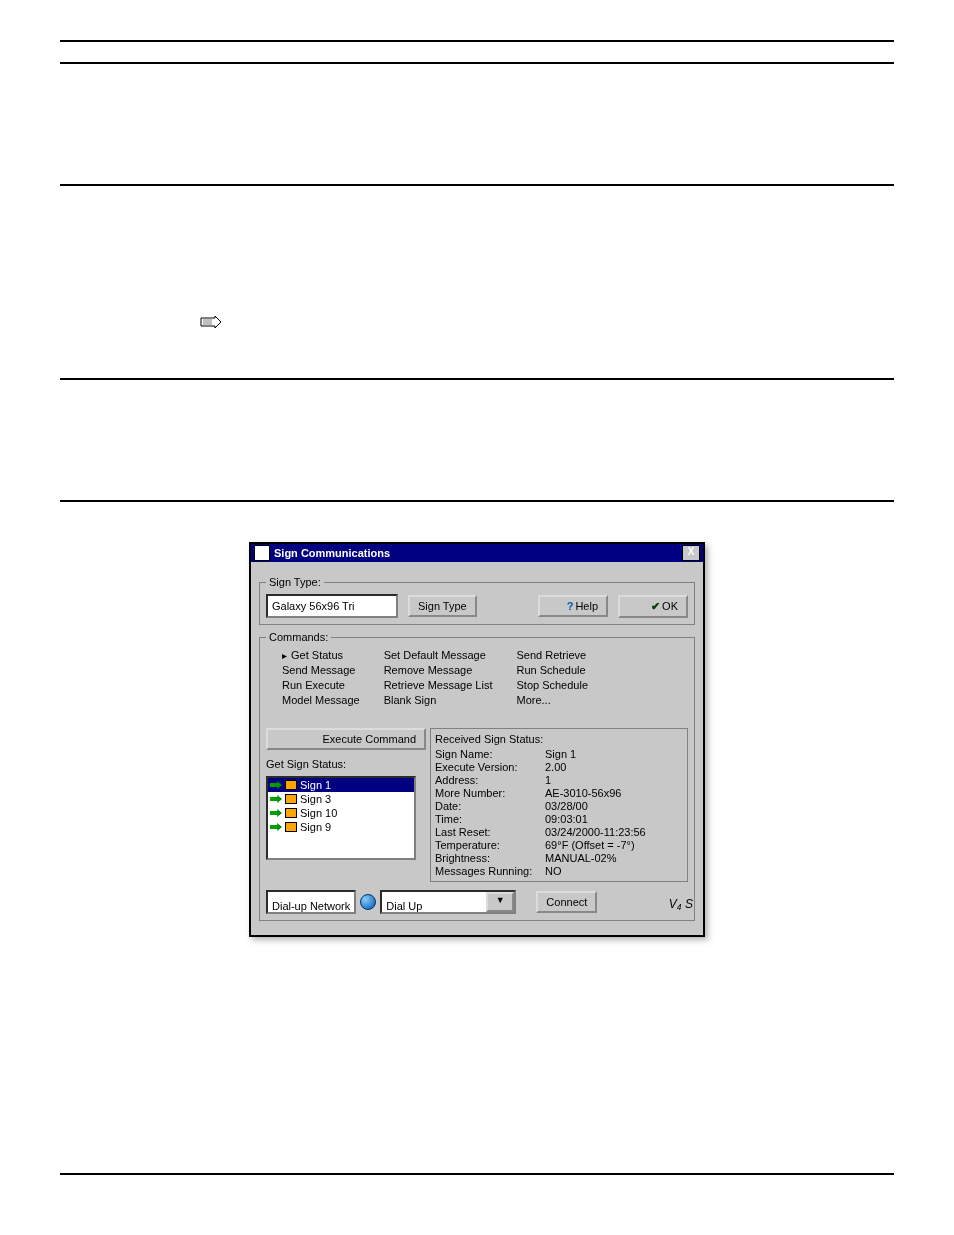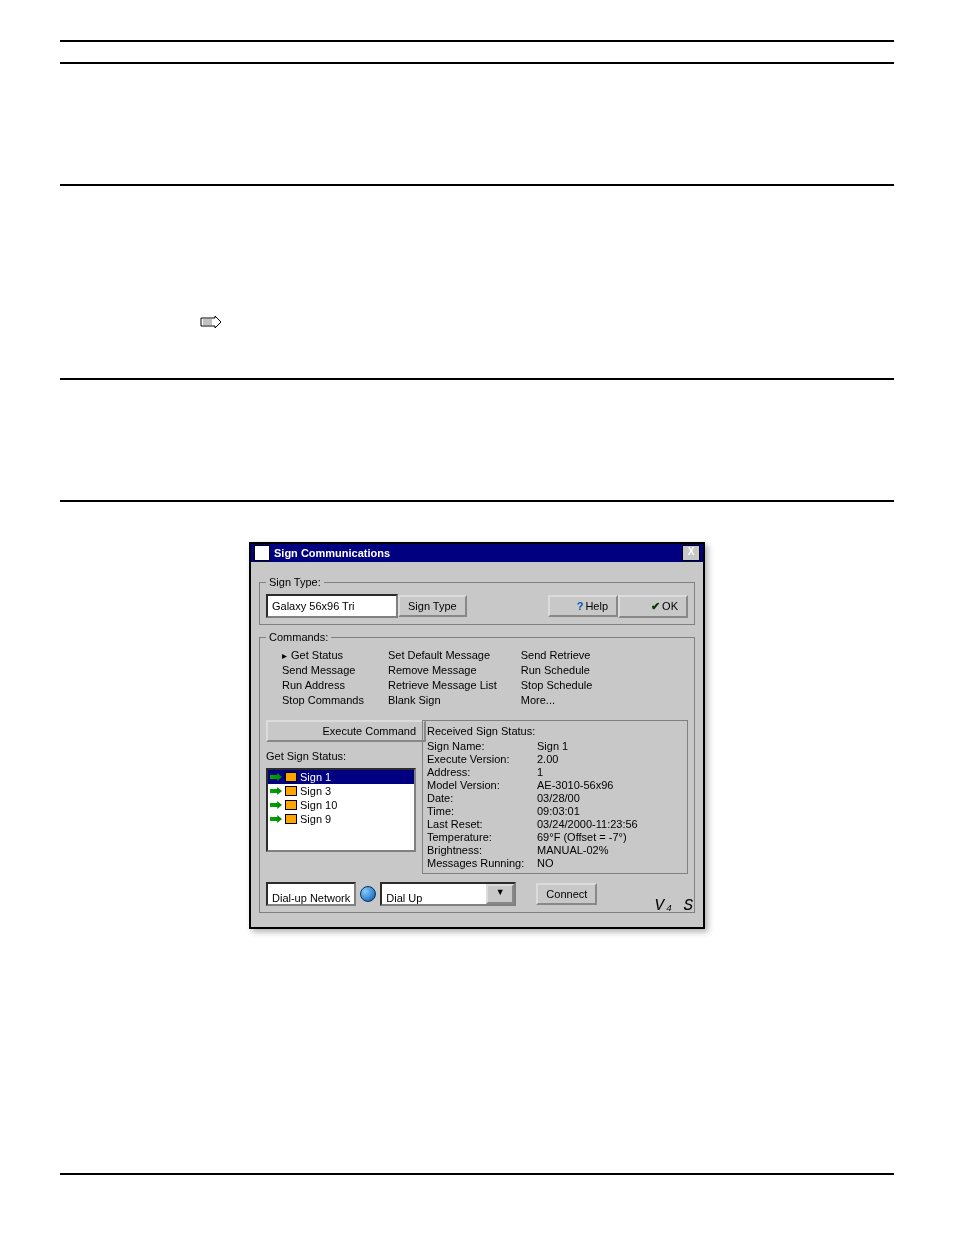--- a/index.html
+++ b/index.html
@@ -11,48 +11,48 @@
 .note-line{display:flex;align-items:center;margin:10px 0 10px 140px}
 .note-icon{width:22px;height:12px;display:inline-block;margin-right:8px}
 .app{position:relative;width:452px;margin:40px auto 0;background:#c8c8c8;border:2px solid #000;box-shadow:3px 3px 6px rgba(0,0,0,.3);font-family:"MS Sans Serif",Tahoma,Arial,sans-serif;font-size:11px}
 .titlebar{display:flex;align-items:center;justify-content:center;background:#000080;color:#fff;height:18px;padding:0 3px}
 .titlebar .ticon{width:14px;height:14px;background:#fff;border:1px solid #000}
 .titlebar .ttext{flex:1;margin-left:4px;font-weight:bold}
 .titlebar .tclose{width:16px;height:14px;background:#c8c8c8;border:1px solid #000;text-align:center;line-height:12px;font-weight:bold;font-size:10px}
 .panel{padding:8px}
 fieldset{border:1px solid #808080;margin:6px 0;padding:6px}
 legend{padding:0 3px}
-.row1{display:flex;align-items:center;}
+.row1{display:flex;align-items:center;gap:10px}
 .sign-type-input{height:20px;line-height:20px;width:120px;background:#fff;border:2px inset #808080;padding:0 4px}
 .btn{display:inline-block;background:#c8c8c8;border:2px outset #dcdcdc;padding:3px 8px;cursor:pointer;text-align:right;font-size:11px}
 .btn-help,.btn-ok{width:50px}
 .help-q{color:#0058b0;font-weight:bold;margin-right:2px}
 .ok-check{color:#003d00;font-weight:bold;margin-right:2px}
 .cmds{display:flex;gap:24px}
 .col{display:flex;flex-direction:column;gap:3px}
 .cmd{display:flex;align-items:center;gap:4px;cursor:pointer}
 .cmd.sel::before{content:"▸";font-size:10px}
-.below{display:flex;gap:6px;margin-top:14px}
+.below{display:flex;gap:14px;margin-top:22px}
 .leftcol{width:150px;display:flex;flex-direction:column;gap:6px}
 .exec{width:140px}
 .signs-label{margin-top:2px}
 .sign-list{background:#fff;border:2px inset #808080;height:80px;overflow:hidden}
 .sign-item{display:flex;align-items:center;gap:3px;padding:1px 2px}
 .sign-item.sel{background:#000080;color:#fff}
 .sig-icon{width:10px;height:8px;background:#ffa500;border:1px solid #000}
 .arrow-icon{width:12px;height:8px;background:linear-gradient(90deg,#0a0,#080);clip-path:polygon(0 25%,60% 25%,60% 0,100% 50%,60% 100%,60% 75%,0 75%)}
 .status-box{flex:1;border:1px solid #808080;padding:4px}
 .status-title{margin-bottom:3px}
 .status-grid{display:grid;grid-template-columns:110px 1fr;row-gap:1px;font-size:11px}
 .bottom{display:flex;align-items:center;gap:4px;margin-top:8px}
 .drop{display:inline-flex;align-items:flex-end;background:#fff;border:2px inset #808080;height:20px}
 .drop span{padding:0 4px}
 .drop .arrow{width:16px;height:16px;background:#c8c8c8;border:2px outset #dcdcdc;text-align:center;line-height:12px;font-size:9px}
 .globe{width:14px;height:14px;border-radius:50%;background:radial-gradient(circle at 30% 30%,#8cf,#05a);border:1px solid #036}
-.footer{position:absolute;bottom:12px;right:10px;font-style:italic;font-family:Liberation Mono, monospace;font-size:16px}
+.footer{position:absolute;bottom:24px;right:10px;font-style:italic;font-family:Liberation Sans, sans-serif;font-size:12px}
 </style>
 </head>
 <body>
 <div class="page">
 
 <hr class="rule">
 <div class="spacer-sm"></div>
 <hr class="rule">
 <div class="spacer-lg"></div>
 <hr class="rule">
@@ -95,24 +95,24 @@
       <legend>Commands:</legend>
       <div class="cmds" style="padding-left:16px">
         <div class="col">
           <div class="cmd sel">
                 <span>Get Status</span>
               </div>
           <div class="cmd">
                 <span>Send Message</span>
               </div>
           <div class="cmd">
-                <span>Run Address</span>
-              </div>
-          <div class="cmd">
-                <span>Stop Commands</span>
+                <span>Run Execute</span>
+              </div>
+          <div class="cmd">
+                <span>Model Message</span>
               </div>
         </div>
         <div class="col">
           <div class="cmd">
                 <span>Set Default Message</span>
               </div>
           <div class="cmd">
                 <span>Remove Message</span>
               </div>
           <div class="cmd">
@@ -168,21 +168,21 @@
 
         <div class="status-box">
           <div class="status-title">Received Sign Status:</div>
           <div class="status-grid">
             <div>Sign Name:</div>
                 <div>Sign 1</div>
             <div>Execute Version:</div>
                 <div>2.00</div>
             <div>Address:</div>
                 <div>1</div>
-            <div>Model Version:</div>
+            <div>More Number:</div>
                 <div>AE-3010-56x96</div>
             <div>Date:</div>
                 <div>03/28/00</div>
             <div>Time:</div>
                 <div>09:03:01</div>
             <div>Last Reset:</div>
                 <div>03/24/2000-11:23:56</div>
             <div>Temperature:</div>
                 <div>69°F (Offset = -7°)</div>
             <div>Brightness:</div>

